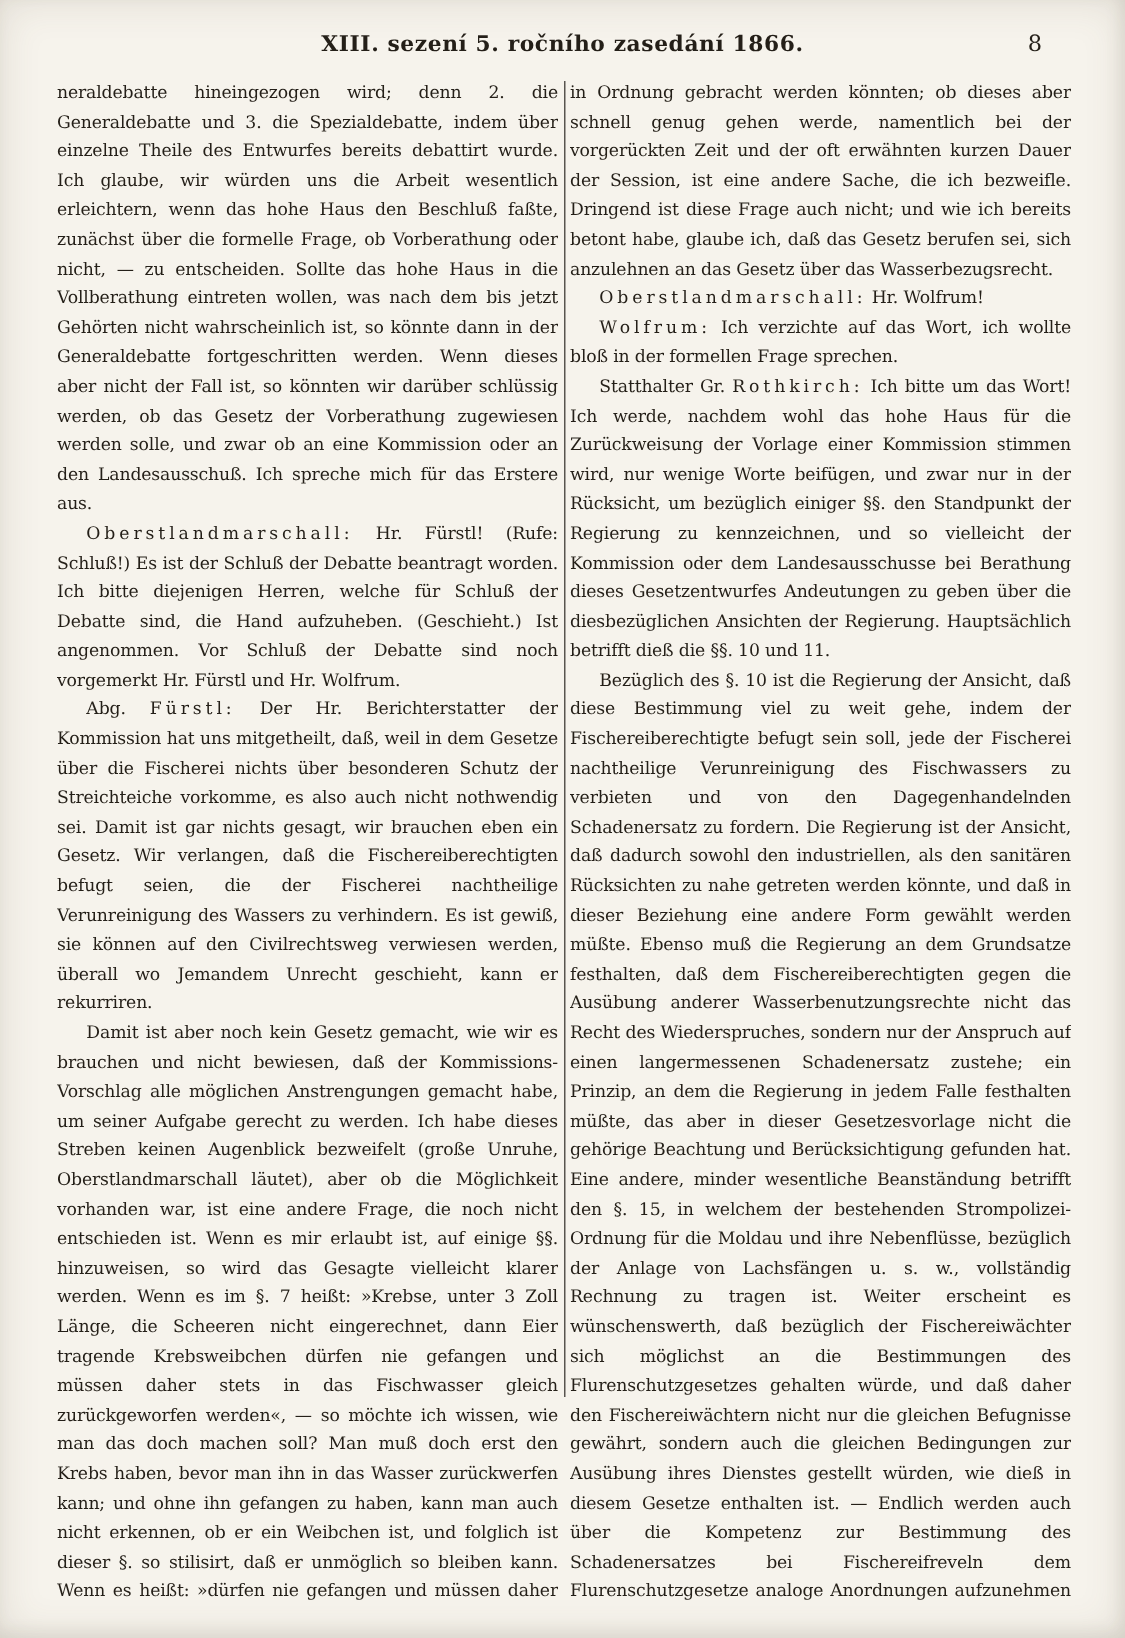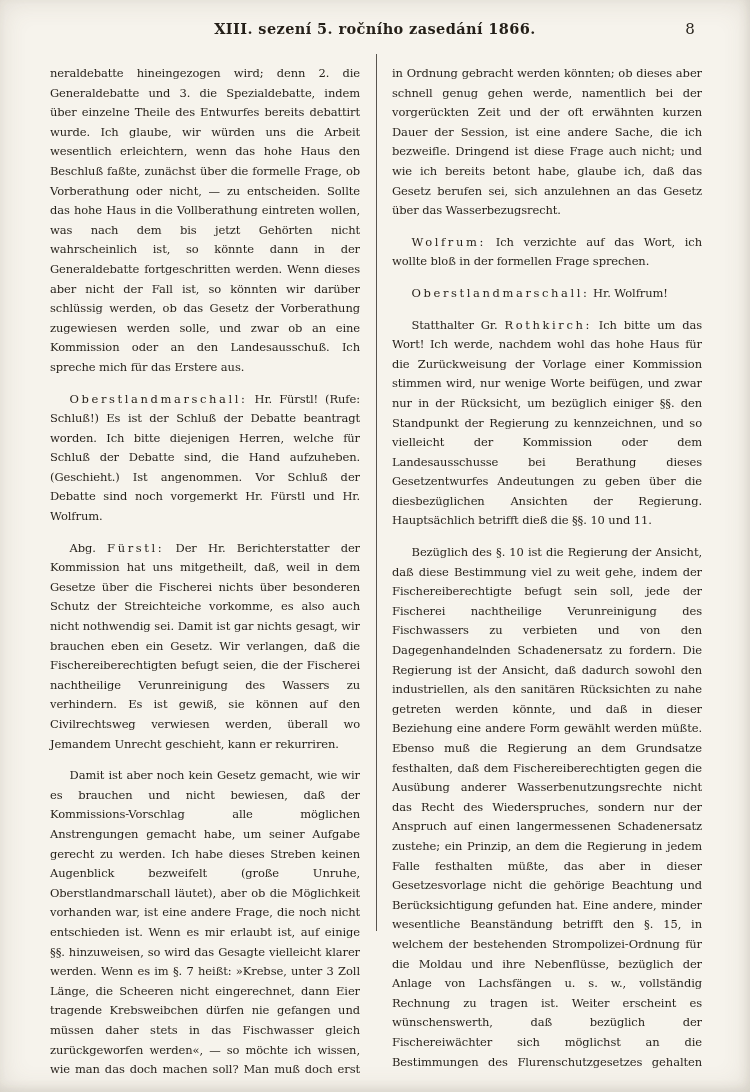--- a/index.html
+++ b/index.html
@@ -53,21 +53,21 @@
     letter-spacing: -0.1px;
     overflow: hidden;
   }
   .divider {
     width: 1px;
     margin: 2px 3px 0 4px;
     background: linear-gradient(#3c3833 0 86%, transparent 86%);
     opacity: 0.85;
   }
   .column p {
-    margin: 12px;
+    margin: 0;
     text-indent: 1.7em;
   }
   .column p.no-indent {
     text-indent: 0;
   }
   .seg-spaced {
     letter-spacing: 2.6px;
   }
   .seg-bold {
     font-weight: normal;
@@ -84,19 +84,19 @@
   <div class="columns">
     <div class="column" id="col-left">
         <p class="no-indent"><span>neraldebatte hineingezogen wird; denn 2. die Generaldebatte und 3. die Spezialdebatte, indem über einzelne Theile des Entwurfes bereits debattirt wurde. Ich glaube, wir würden uns die Arbeit wesentlich erleichtern, wenn das hohe Haus den Beschluß faßte, zunächst über die formelle Frage, ob Vorberathung oder nicht, — zu entscheiden. Sollte das hohe Haus in die Vollberathung eintreten wollen, was nach dem bis jetzt Gehörten nicht wahrscheinlich ist, so könnte dann in der Generaldebatte fortgeschritten werden. Wenn dieses aber nicht der Fall ist, so könnten wir darüber schlüssig werden, ob das Gesetz der Vorberathung zugewiesen werden solle, und zwar ob an eine Kommission oder an den Landesausschuß. Ich spreche mich für das Erstere aus.</span></p>
         <p><span class="seg-spaced">Oberstlandmarschall:</span><span> Hr. Fürstl! (Rufe: Schluß!) Es ist der Schluß der Debatte beantragt worden. Ich bitte diejenigen Herren, welche für Schluß der Debatte sind, die Hand aufzuheben. (Geschieht.) Ist angenommen. Vor Schluß der Debatte sind noch vorgemerkt Hr. Fürstl und Hr. Wolfrum.</span></p>
         <p><span>Abg. </span><span class="seg-spaced">Fürstl:</span><span> Der Hr. Berichterstatter der Kommission hat uns mitgetheilt, daß, weil in dem Gesetze über die Fischerei nichts über besonderen Schutz der Streichteiche vorkomme, es also auch nicht nothwendig sei. Damit ist gar nichts gesagt, wir brauchen eben ein Gesetz. Wir verlangen, daß die Fischereiberechtigten befugt seien, die der Fischerei nachtheilige Verunreinigung des Wassers zu verhindern. Es ist gewiß, sie können auf den Civilrechtsweg verwiesen werden, überall wo Jemandem Unrecht geschieht, kann er rekurriren.</span></p>
         <p><span>Damit ist aber noch kein Gesetz gemacht, wie wir es brauchen und nicht bewiesen, daß der Kommissions-Vorschlag alle möglichen Anstrengungen gemacht habe, um seiner Aufgabe gerecht zu werden. Ich habe dieses Streben keinen Augenblick bezweifelt (große Unruhe, Oberstlandmarschall läutet), aber ob die Möglichkeit vorhanden war, ist eine andere Frage, die noch nicht entschieden ist. Wenn es mir erlaubt ist, auf einige §§. hinzuweisen, so wird das Gesagte vielleicht klarer werden. Wenn es im §. 7 heißt: »Krebse, unter 3 Zoll Länge, die Scheeren nicht eingerechnet, dann Eier tragende Krebsweibchen dürfen nie gefangen und müssen daher stets in das Fischwasser gleich zurückgeworfen werden«, — so möchte ich wissen, wie man das doch machen soll? Man muß doch erst den Krebs haben, bevor man ihn in das Wasser zurückwerfen kann; und ohne ihn gefangen zu haben, kann man auch nicht erkennen, ob er ein Weibchen ist, und folglich ist dieser §. so stilisirt, daß er unmöglich so bleiben kann. Wenn </span><span class="seg-bold">es heißt:</span><span> »dürfen nie gefangen und müssen daher gleich wieder ins Wasser zurückgeworfen werden«, so muß man doch immer erst gefangen haben. Auch andere Stilisirungen sind so, daß manche von ihnen unmöglich bleiben können. Nun ist es gewiß, daß, wie Se. Exc. der Hr. Graf Clam gesagt hat, diese </span></p>
       </div>
     <div class="divider"></div>
     <div class="column" id="col-right">
         <p class="no-indent"><span>in Ordnung gebracht werden könnten; ob dieses aber schnell genug gehen werde, namentlich bei der vorgerückten Zeit und der oft erwähnten kurzen Dauer der Session, ist eine andere Sache, die ich bezweifle. Dringend ist diese Frage auch nicht; und wie ich bereits betont habe, glaube ich, daß das Gesetz berufen sei, sich anzulehnen an das Gesetz über das Wasserbezugsrecht.</span></p>
+        <p><span class="seg-spaced">Oberstlandmarschall:</span><span> Hr. Wolfrum!</span></p>
         <p><span class="seg-spaced">Wolfrum:</span><span> Ich verzichte auf das Wort, ich wollte bloß in der formellen Frage sprechen.</span></p>
-        <p><span class="seg-spaced">Oberstlandmarschall:</span><span> Hr. Wolfrum!</span></p>
         <p><span>Statthalter Gr. </span><span class="seg-spaced">Rothkirch:</span><span> Ich bitte um das Wort! Ich werde, nachdem wohl das hohe Haus für die Zurückweisung der Vorlage einer Kommission stimmen wird, nur wenige Worte beifügen, und zwar nur in der Rücksicht, um bezüglich einiger §§. den Standpunkt der Regierung zu kennzeichnen, und so vielleicht der Kommission oder dem Landesausschusse bei Berathung dieses Gesetzentwurfes Andeutungen zu geben über die diesbezüglichen Ansichten der Regierung. Hauptsächlich betrifft dieß die §§. 10 und 11.</span></p>
         <p><span>Bezüglich des §. 10 ist die Regierung der Ansicht, daß diese Bestimmung viel zu weit gehe, indem der Fischereiberechtigte befugt sein soll, jede der Fischerei nachtheilige Verunreinigung des Fischwassers zu verbieten und von den Dagegenhandelnden Schadenersatz zu fordern. Die Regierung ist der Ansicht, daß dadurch sowohl den industriellen, als den sanitären Rücksichten zu nahe getreten werden könnte, und daß in dieser Beziehung eine andere Form gewählt werden müßte. Ebenso muß die Regierung an dem Grundsatze festhalten, daß dem Fischereiberechtigten gegen die Ausübung anderer Wasserbenutzungsrechte nicht das Recht des Wiederspruches, sondern nur der Anspruch auf einen langermessenen Schadenersatz zustehe; ein Prinzip, an dem die Regierung in jedem Falle festhalten müßte, das aber in dieser Gesetzesvorlage nicht die gehörige Beachtung und Berücksichtigung gefunden hat. Eine andere, minder wesentliche Beanständung betrifft den §. 15, in welchem der bestehenden Strompolizei-Ordnung für die Moldau und ihre Nebenflüsse, bezüglich der Anlage von Lachsfängen u. s. w., vollständig Rechnung zu tragen ist. Weiter erscheint es wünschenswerth, daß bezüglich der Fischereiwächter sich möglichst an die Bestimmungen des Flurenschutzgesetzes gehalten würde, und daß daher den Fischereiwächtern nicht nur die gleichen Befugnisse gewährt, sondern auch die gleichen Bedingungen zur Ausübung ihres Dienstes gestellt würden, wie dieß in diesem Gesetze enthalten ist. — Endlich werden auch über die Kompetenz zur Bestimmung des Schadenersatzes bei Fischereifreveln dem Flurenschutzgesetze analoge Anordnungen aufzunehmen sein.</span></p>
       </div>
   </div>
 </div>
 
 </body></html>

